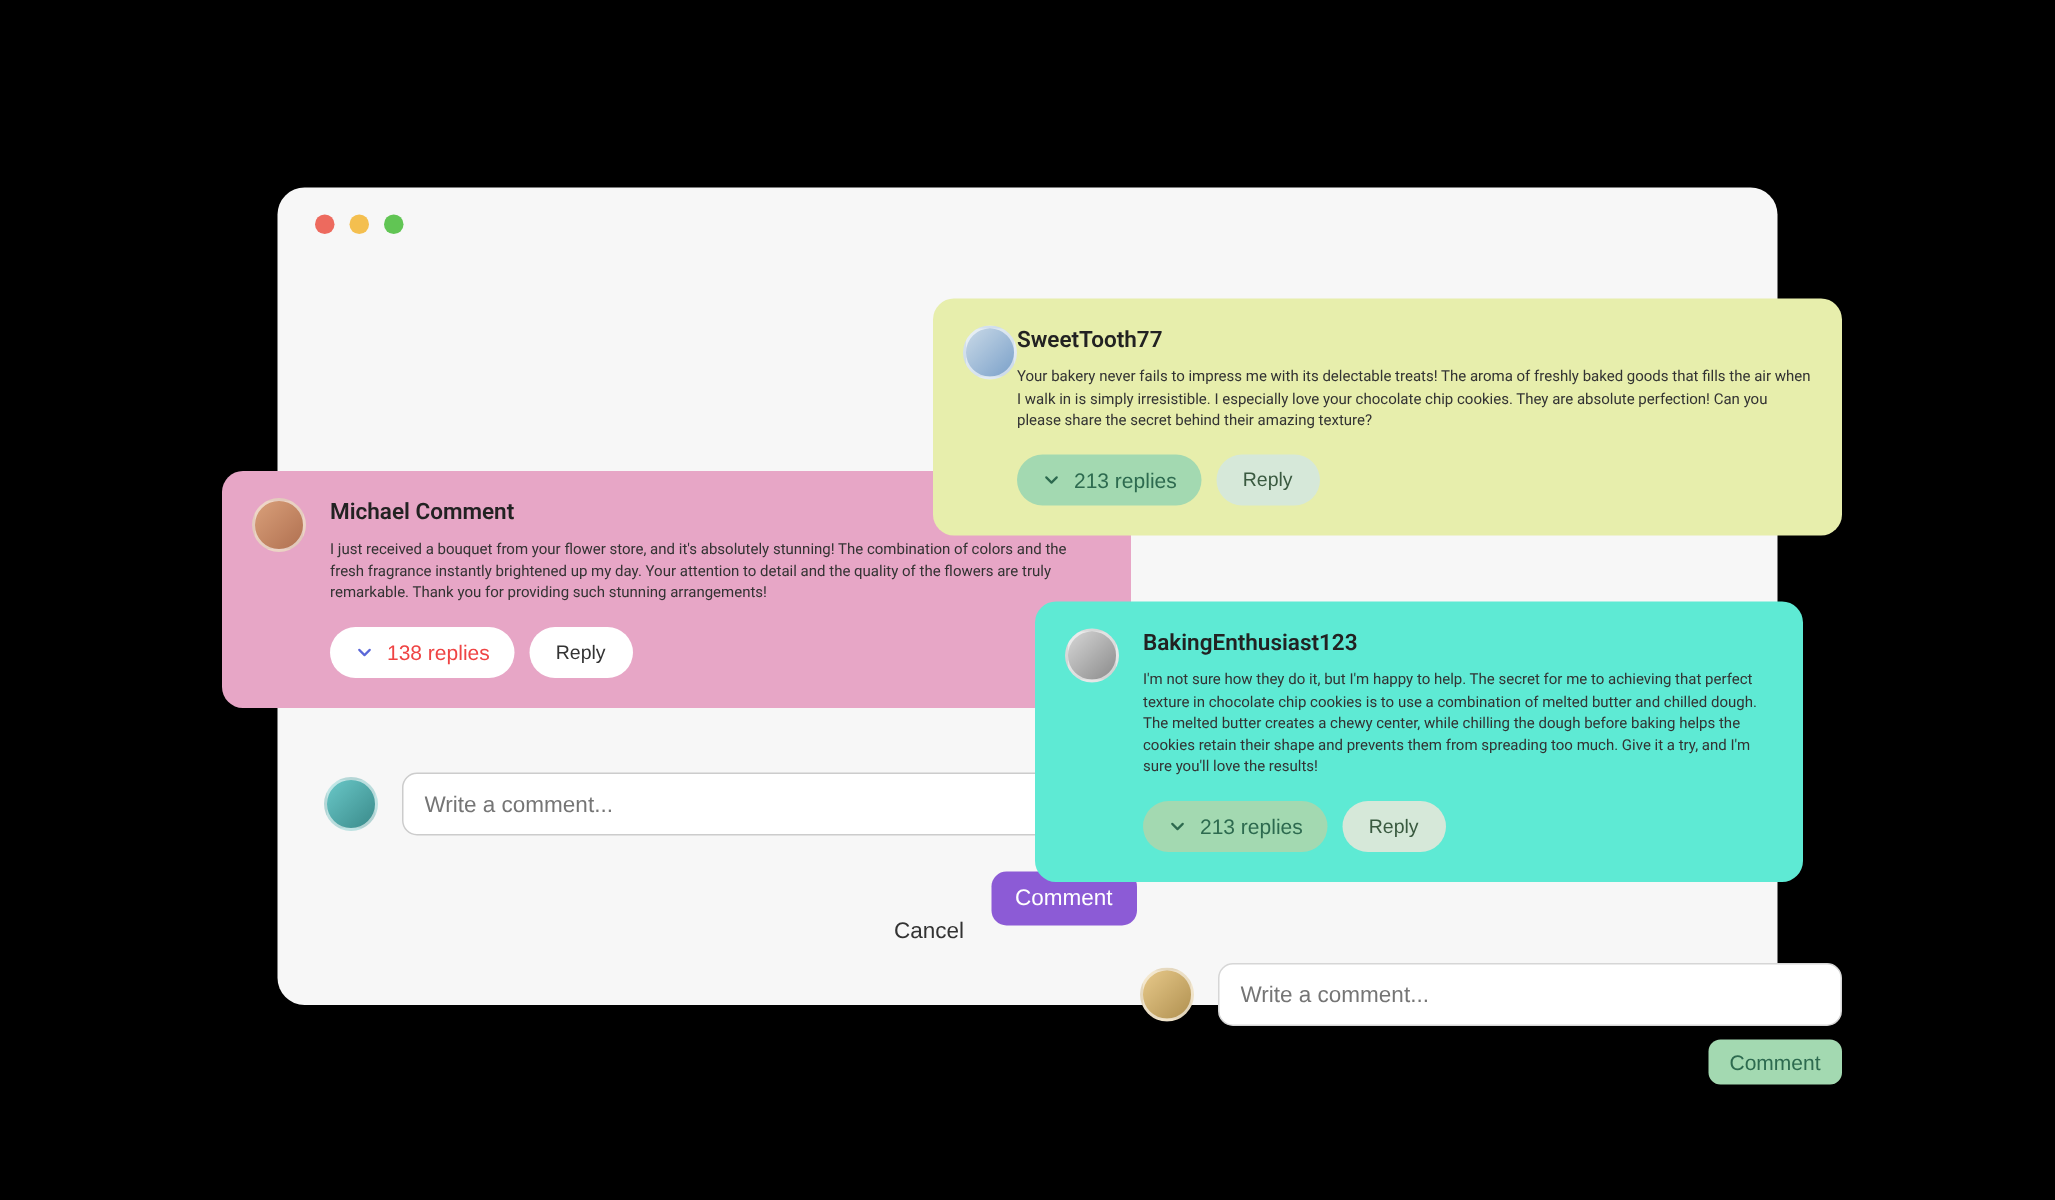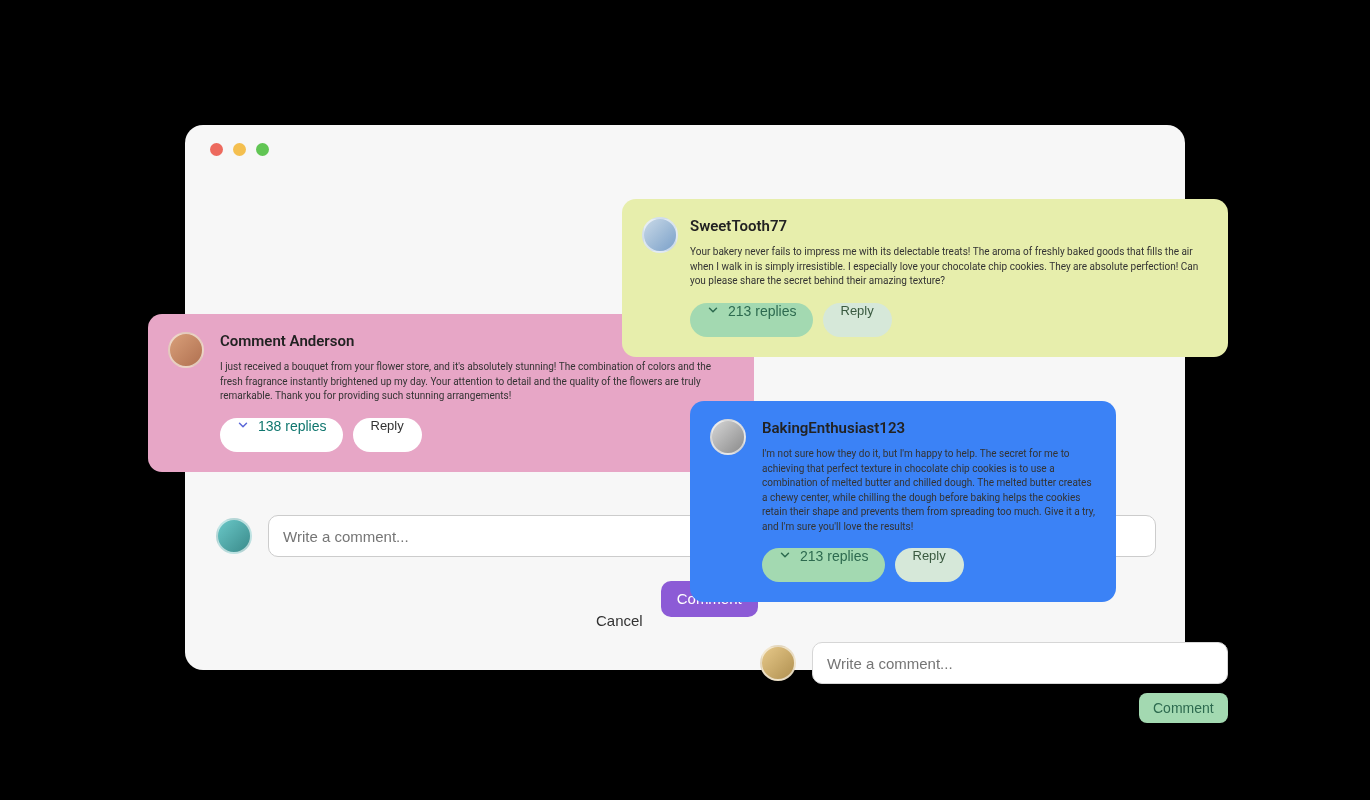--- a/index.html
+++ b/index.html
@@ -40,29 +40,29 @@
   }
   .card-green-1 {
     position: absolute;
     left: 622px;
     top: 199px;
     width: 606px;
     background: #e7eeac;
     border-radius: 14px;
     padding: 18px 20px 20px 20px;
     display: flex;
-    gap: 12px;
+    gap: 0;
     z-index: 20;
   }
   .card-green-2 {
     position: absolute;
     left: 690px;
     top: 401px;
-    width: 426px;
-    background: #3b82f6;
+    width: 512px;
+    background: #5eead4;
     border-radius: 14px;
     padding: 18px 20px 20px 20px;
     display: flex;
     gap: 16px;
     z-index: 30;
   }
   .avatar {
     width: 36px;
     height: 36px;
     border-radius: 50%;
@@ -74,31 +74,31 @@
   .av2 { background: linear-gradient(135deg,#c9d9e7 0%, #7aa0c9 100%); }
   .av3 { background: linear-gradient(135deg,#d6d6d6 0%, #8a8a8a 100%); }
   .av4 { background: linear-gradient(135deg,#6ac8c8 0%, #3a8a8a 100%); }
   .av5 { background: linear-gradient(135deg,#e7c98a 0%, #b09050 100%); }
   .content { flex: 1; display: flex; flex-direction: column; gap: 10px; }
   .uname { font-weight: 600; font-size: 15px; color: #222; }
   .body { font-size: 10px; line-height: 1.45; color: #333; }
   .actions { display: flex; gap: 10px; align-items: center; margin-top: 4px; }
   .pill {
     display: inline-flex;
-    align-items: flex-start;
+    align-items: center;
     gap: 8px;
     height: 34px;
     padding: 0 16px;
     border-radius: 17px;
     font-size: 14px;
     cursor: pointer;
     border: none;
   }
   .pill.replies-pink { background: #fff; color: #333; }
-  .pill.replies-pink .count { color: #0f766e; font-weight: 500; }
+  .pill.replies-pink .count { color: #ef4444; font-weight: 500; }
   .pill.reply-pink { background: #fff; color: #333; padding: 0 18px; font-size: 13px; }
   .pill.replies-green { background: #a3d9b1; color: #2d6a4f; }
   .pill.replies-green .count { color: #2d6a4f; font-weight: 500; }
   .pill.reply-green { background: #d6e8d9; color: #3a5a40; padding: 0 18px; font-size: 13px; }
   .chev { display: inline-block; }
   .chev svg { display: block; }
 
   
   .compose-left {
     position: absolute;
@@ -175,21 +175,21 @@
   <input class="compose-input" placeholder="Write a comment..." style="">
 </div>
 <div class="compose-actions-left">
   <button class="btn-cancel">Cancel</button>
   <button class="btn-comment-purple">Comment</button>
 </div>
 
 <div class="card-pink">
   <div class="avatar av1"></div>
   <div class="content">
-    <div class="uname">Comment Anderson</div>
+    <div class="uname">Michael Comment</div>
     <div class="body">I just received a bouquet from your flower store, and it's absolutely stunning! The combination of colors and the fresh fragrance instantly brightened up my day. Your attention to detail and the quality of the flowers are truly remarkable. Thank you for providing such stunning arrangements!</div>
     <div class="actions">
       <button class="pill replies-pink">
         <span class="chev">
           <svg width="14" height="14" viewBox="0 0 24 24" fill="none" stroke="#5a67d8" stroke-width="2.5" stroke-linecap="round" stroke-linejoin="round">
               <polyline points="6 9 12 15 18 9"></polyline>
             </svg>
         </span>
         <span class="count">138 replies</span>
       </button>

